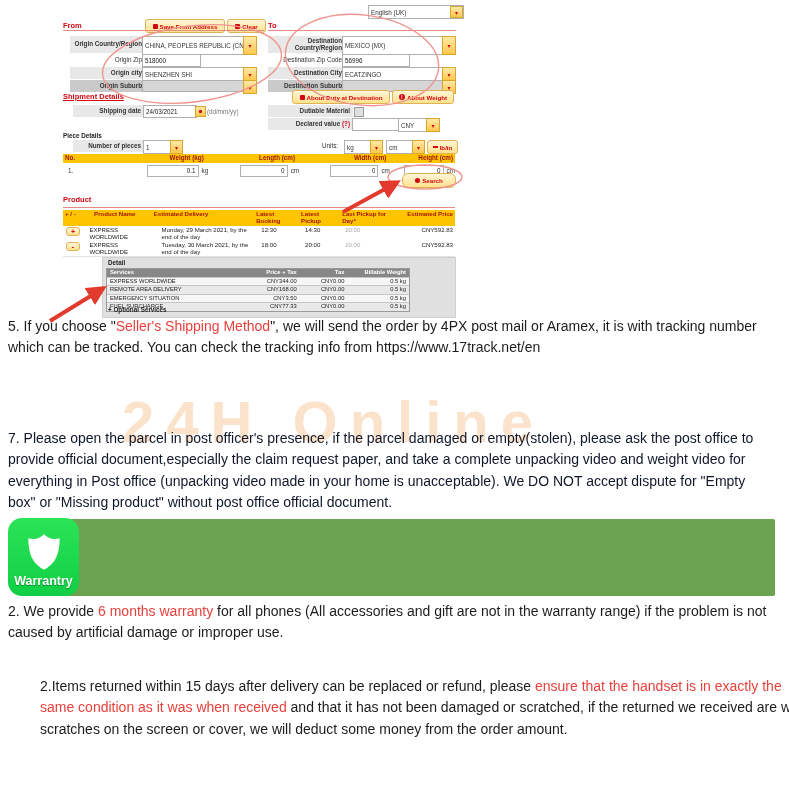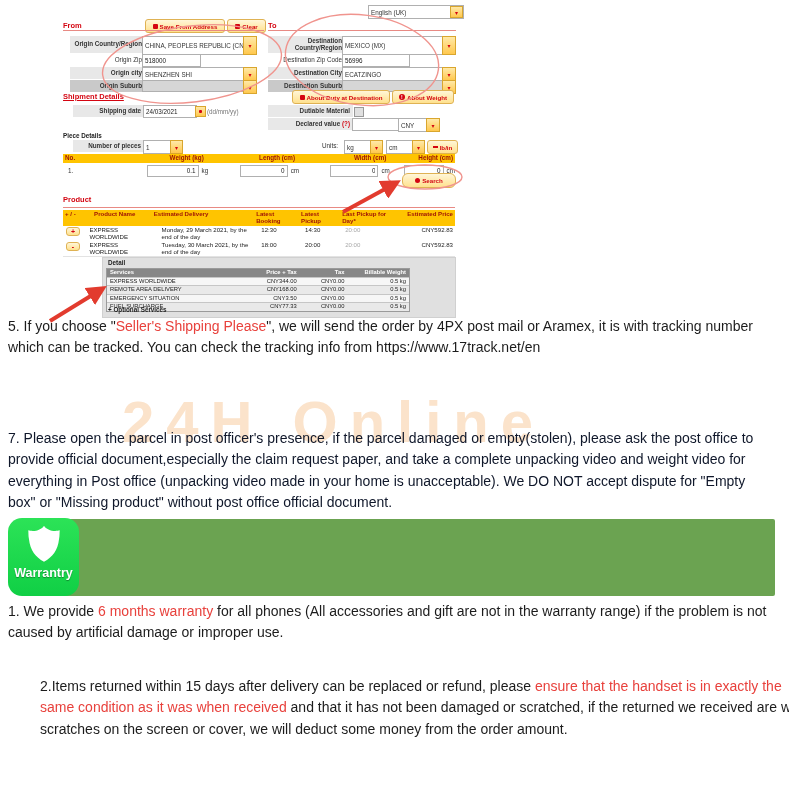--- a/index.html
+++ b/index.html
@@ -37,21 +37,21 @@
   .dhead{background:#878787;color:#fff;font-weight:bold;display:flex;}
   .drow{display:flex;border-top:1px solid #c6c6c6;color:#222;}
   .dc{padding:1px 3px;line-height:5.6px;font-size:5.8px;white-space:nowrap;overflow:hidden;}
   
   .para{position:absolute;left:8px;width:766px;font-size:14px;line-height:21.4px;color:#1c1c1c;z-index:2;}
   .red{color:#e8413c;}
   .para.allred{color:#0f172a;}
   .watermark{position:absolute;left:122px;top:388px;font-size:58px;font-weight:bold;color:#fbe3cb;letter-spacing:12px;white-space:nowrap;z-index:0;}
   .banner{position:absolute;left:22px;top:519px;width:753px;height:77px;background:#6ba351;border-radius:2px;z-index:1;}
   .badge{position:absolute;left:8px;top:518px;width:71px;height:78px;border-radius:14px;background:linear-gradient(#2ce357,#10cf45);display:flex;flex-direction:column;align-items:center;justify-content:flex-end;z-index:2;}
-  .badge-label{color:#fff;font-weight:bold;font-size:12.5px;margin-bottom:16px;text-shadow:0 1px 1px rgba(0,0,0,0.35);}
+  .badge-label{color:#fff;font-weight:bold;font-size:12.5px;margin-bottom:8px;text-shadow:0 1px 1px rgba(0,0,0,0.35);}
   .overlay{position:absolute;left:0;top:0;width:789px;height:798px;pointer-events:none;z-index:6;}
 </style>
 </head>
 <body>
 
 <div class="page">
 
   <div class="calc">
 
     <div class="a fbox" style="left:308px;top:3px;width:90px;height:12px;">
@@ -275,35 +275,35 @@
     <ellipse cx="192" cy="64" rx="90" ry="38" transform="rotate(-7 192 64)" fill="none" stroke="#f0948e" stroke-width="1.4"></ellipse>
     <ellipse cx="362" cy="60" rx="77" ry="45" transform="rotate(7 362 60)" fill="none" stroke="#f0948e" stroke-width="1.4"></ellipse>
     <ellipse cx="425" cy="177" rx="37" ry="12" fill="none" stroke="#f0948e" stroke-width="1.4"></ellipse>
     <line x1="343" y1="212" x2="396" y2="183" stroke="#e23b2e" stroke-width="4" marker-end="url(#ah)"></line>
     <line x1="50" y1="321" x2="102" y2="289" stroke="#e23b2e" stroke-width="4" marker-end="url(#ah)"></line>
   </svg>
 
   <div class="watermark">24H Online</div>
 
   <div class="para" style="top:316px;">
-    <span>5. If you choose "</span><span class="red">Seller's Shipping Please</span><span>", we will send the order by 4PX post mail or Aramex, it is with tracking number which can be tracked. You can check the tracking info from https://www.17track.net/en</span>
+    <span>5. If you choose "</span><span class="red">Seller's Shipping Method</span><span>", we will send the order by 4PX post mail or Aramex, it is with tracking number which can be tracked. You can check the tracking info from https://www.17track.net/en</span>
   </div>
 
 
   <div class="para allred" style="top:428px;">7. Please open the parcel in post officer's presence, if the parcel damaged or empty(stolen), please ask the post office to provide official document,especially the claim request paper, and take a complete unpacking video and weight video for everything in Post office (unpacking video made in your home is unacceptable). We DO NOT accept dispute for "Empty box" or "Missing product" without post office official document.</div>
 
   <div class="banner"></div>
   <div class="badge">
     <svg width="42" height="44" viewBox="0 0 64 64">
       <path d="M32 4 C35 9 42 12 49 12 C52 12 54 11.5 56 11 C55.5 15 56 19 55 24 C53 42 45 52 32 59 C19 52 11 42 9 24 C8 19 8.5 15 8 11 C10 11.5 12 12 15 12 C22 12 29 9 32 4 Z" fill="#ffffff"></path>
     </svg>
     <span class="badge-label">Warrantry</span>
   </div>
 
   <div class="para" style="top:601px;">
-    <span>1. We provide </span><span class="red">6 months warranty</span><span> for all phones (All accessories and gift are not in the warranty range) if the problem is not caused by artificial damage or improper use.</span><br>
+    <span>2. We provide </span><span class="red">6 months warranty</span><span> for all phones (All accessories and gift are not in the warranty range) if the problem is not caused by artificial damage or improper use.</span><br>
   </div>
 
   <div class="para" style="top:676px;margin-left:32px;">
     <span>2.Items returned within 15 days after delivery can be replaced or refund, please </span><span class="red">ensure that the handset is in exactly the same condition as it was when received</span><span> and that it has not been damaged or scratched, if the returned we received are with scratches on the screen or cover, we will deduct some money from the order amount.</span><br>
   </div>
 
 </div>
 
 </body></html>

